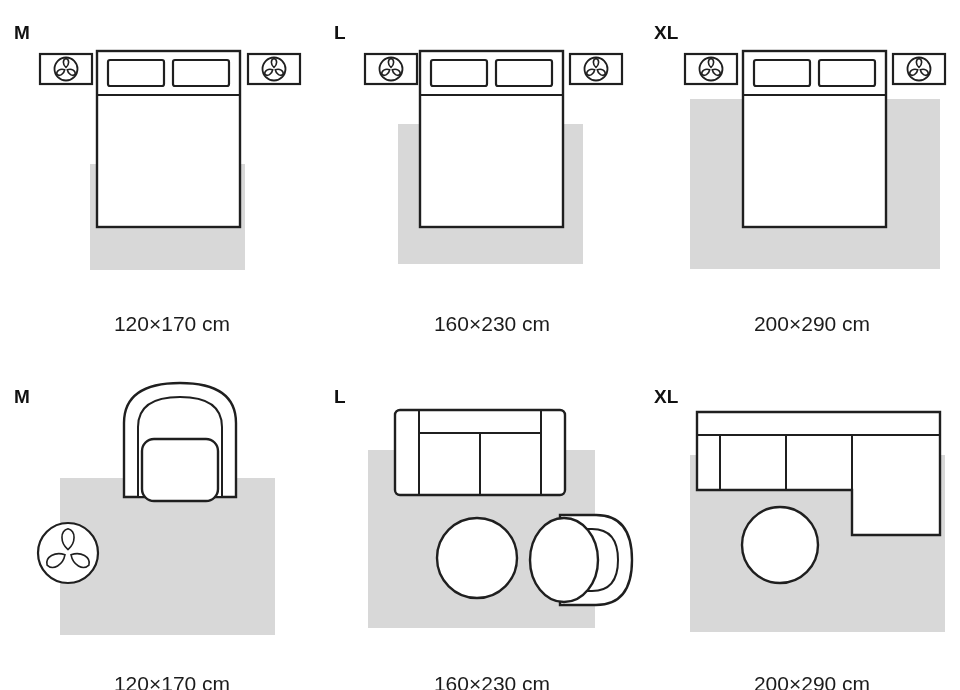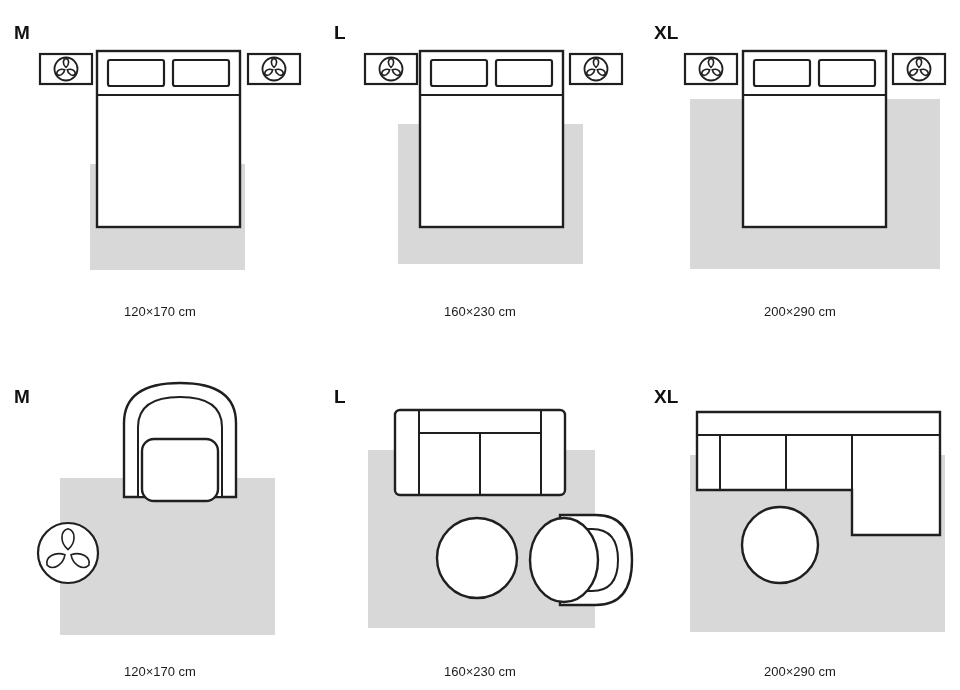--- a/index.html
+++ b/index.html
@@ -22,22 +22,22 @@
     position: absolute; left: 14px;
     font-size: 19px; font-weight: 700; letter-spacing: .2px;
     color: var(--text, #111111);
   }
   .panel.top .size-label { top: 6px; }
   .panel.bottom .size-label { top: 25px; }
   .illus { position: absolute; left: 0; width: 320px; display: block; }
   .panel.top .illus { top: 36px; height: 250px; }
   .panel.bottom .illus { top: 30px; height: 270px; }
   .dim {
-    position: absolute; left: 0; width: 100%;
-    text-align: center; font-size: 13px; color: #1c1c1c;
+    position: absolute; left: 12px; width: 100%;
+    text-align: center; font-size: 21px; color: #1c1c1c;
   }
   .panel.top .dim { top: 291px; }
   .panel.bottom .dim { top: 306px; }
 
   svg .rug { fill: var(--rug, #d8d8d8); }
   svg .outline { fill: #ffffff; stroke: var(--outline, #1f1f1f); }
   svg .stroke-only { fill: none; stroke: var(--outline, #1f1f1f); }
   svg line { stroke: var(--outline, #1f1f1f); }
   .defs-holder { position: absolute; width: 0; height: 0; }
 </style>

